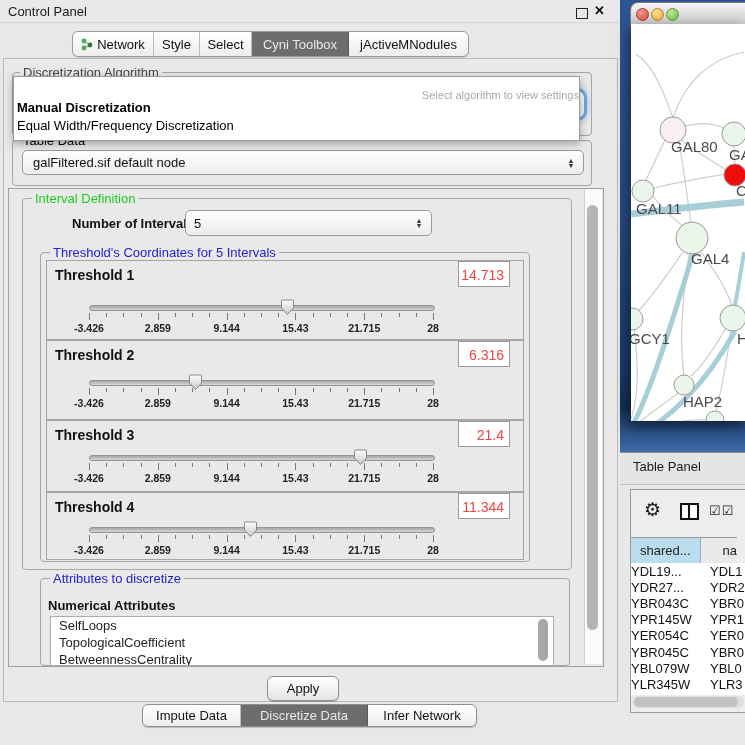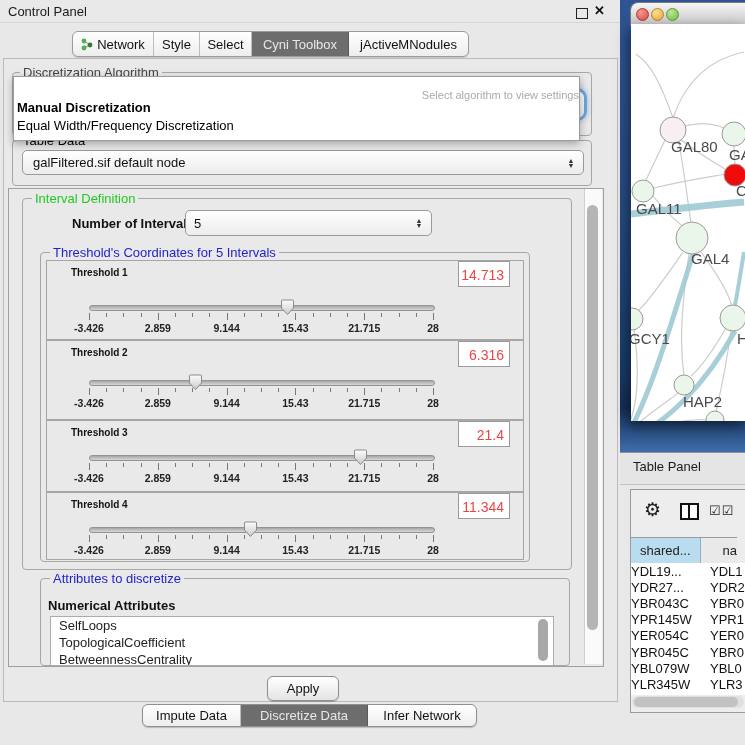--- a/index.html
+++ b/index.html
@@ -47,21 +47,21 @@
   #scrollpane{left:8px;top:188px;width:594px;height:477px;border:1px solid #a0a0a0;background:#e9e9e9;}
   #vscroll{left:584px;top:189px;width:17px;height:475px;background:#fafafa;border-left:1px solid #cfcfcf;}
   #vscroll-thumb{left:587px;top:205px;width:11px;height:425px;border-radius:6px;background:#b5b5b5;}
   #interval-box{left:22px;top:198px;width:548px;height:370px;}
   #interval-label{left:32px;top:191px;color:#1ecb1e;}
   #noi-label{left:72px;top:216px;font-size:13px;font-weight:bold;color:#111;}
   #noi-spinner{left:185px;top:210px;width:245px;height:24px;}
   #thr-box{left:40px;top:252px;width:488px;height:308px;}
   #thr-label{left:50px;top:245px;color:#2323cc;}
   .thr-panel{position:absolute;left:46px;width:476px;border:1px solid #a6a6a6;background:#e9e9e9;}
-  .thr-name{position:absolute;left:8px;top:6px;font-size:10px;font-weight:bold;color:#111;margin-left:16px;}
+  .thr-name{position:absolute;left:8px;top:6px;font-size:14px;font-weight:bold;color:#111;}
   .thr-track{position:absolute;left:42px;width:344px;height:4px;border:1px solid #949494;border-radius:3px;
              background:linear-gradient(#a8a8a8,#d6d6d6);}
   .thr-thumb{position:absolute;width:15px;height:17px;}
   .thr-ticks{position:absolute;left:42px;width:345px;height:7px;}
   .tick{position:absolute;top:0;width:1px;background:#777;}
   .thr-labels{position:absolute;left:42px;width:344px;height:12px;}
   .tlab{position:absolute;transform:translateX(-50%);font-size:10.5px;font-weight:bold;color:#222;white-space:nowrap;}
   .thr-value{position:absolute;left:411px;width:52px;height:26px;border:1px solid #9a9a9a;background:#fff;
              font-size:14px;color:#ef4444;text-align:right;padding-right:5px;line-height:26px;box-sizing:border-box;}
   

